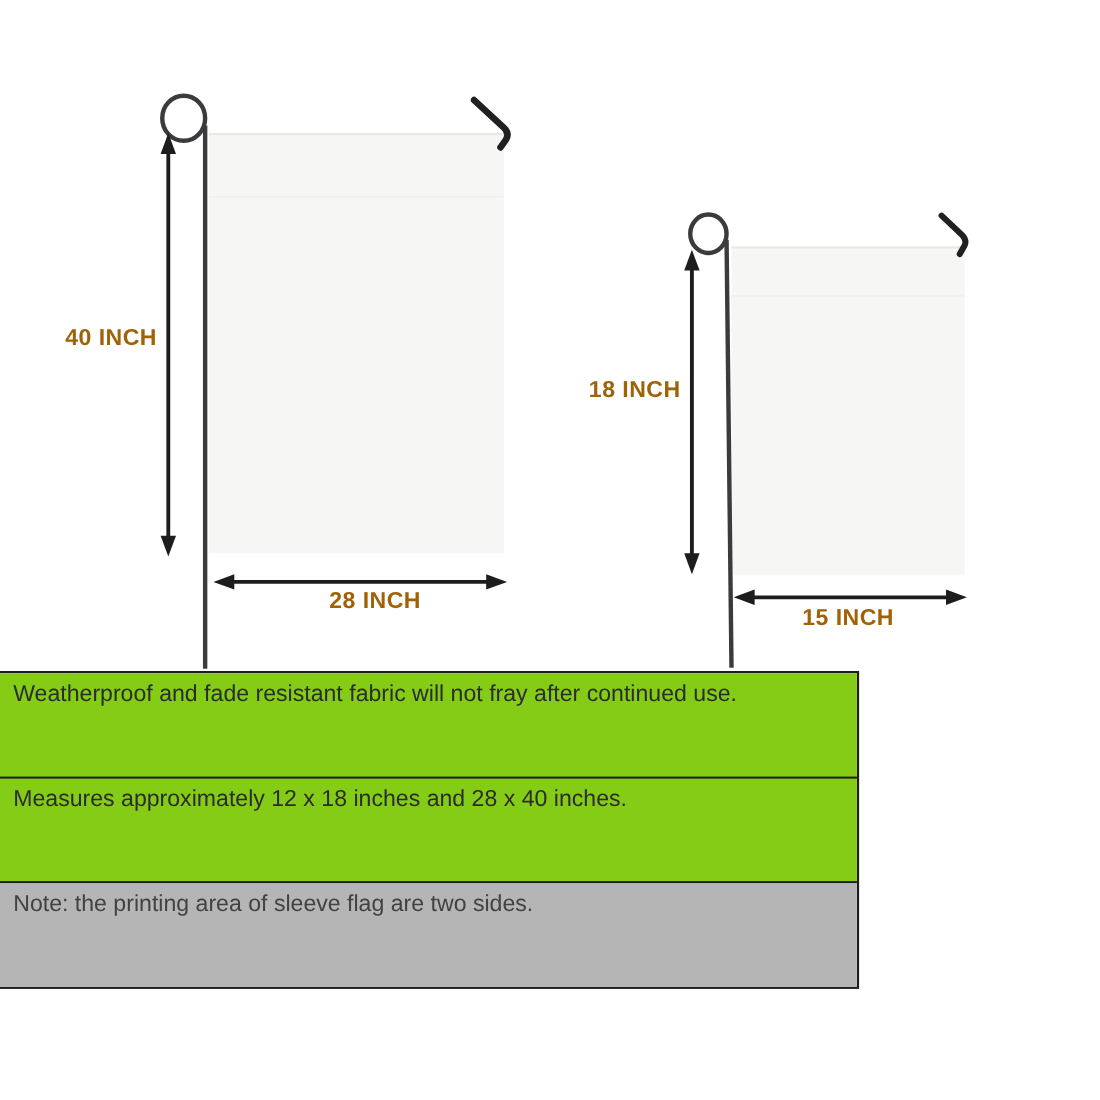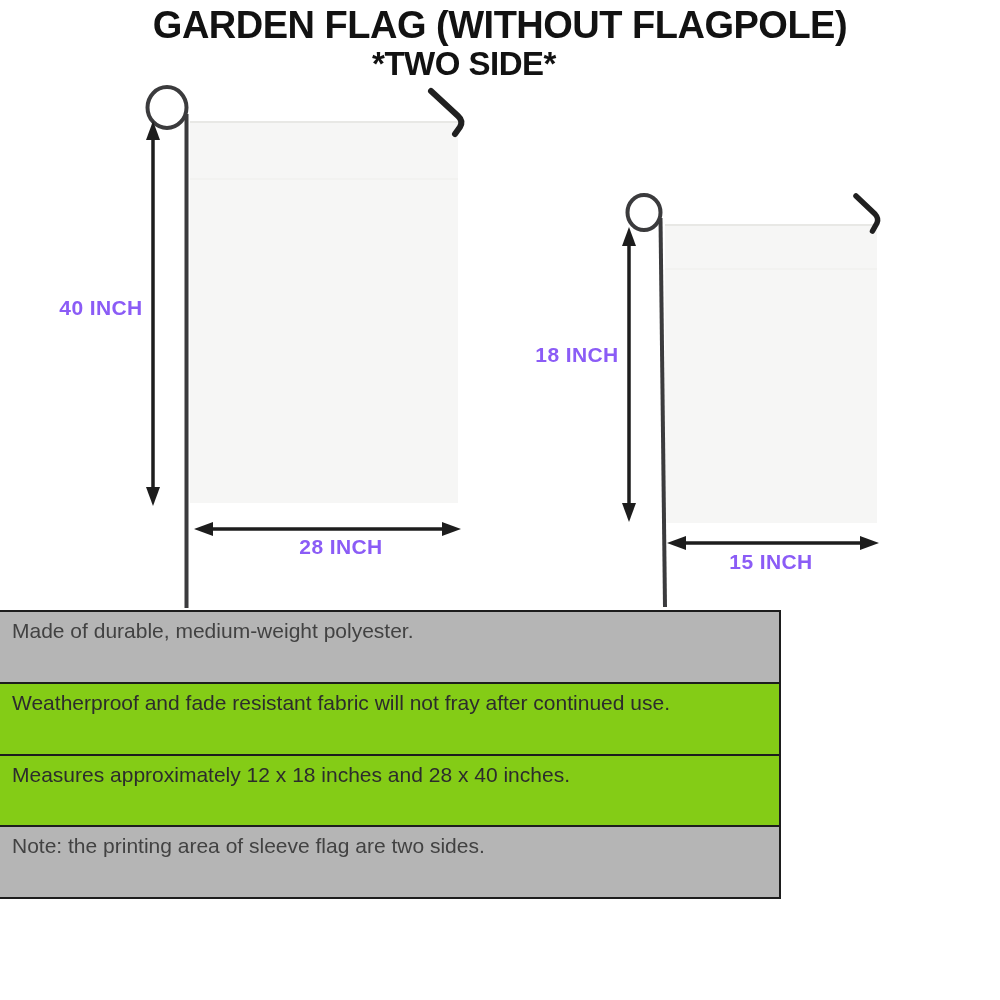--- a/index.html
+++ b/index.html
@@ -25,21 +25,21 @@
     transform: translateX(-36px);
   }
 
   
   svg.diagram { position: absolute; left: 0; top: 0; width: 1000px; height: 1000px; }
 
   
   .dim-label {
     position: absolute; transform: translate(-50%, -50%);
     font-size: 21px; font-weight: 700; letter-spacing: 0.4px;
-    color: #8b5cf6; white-space: nowrap;
+    color: #a16207; white-space: nowrap;
   }
   .dim-40 { left: 101px; top: 308px; }
   .dim-28 { left: 341px; top: 547px; }
   .dim-18 { left: 577px; top: 355px; }
   .dim-12 { left: 771px; top: 562px; }
 
   
   .feature-list {
     position: absolute; left: -3px; top: 610px;
     width: 784px; height: 289px;
@@ -56,24 +56,20 @@
     background: #84cc16;
   }
   .feature-row:not(:last-child) { border-bottom: 2px solid #1d1d1d; }
   .feature-row.shaded { background: #b5b5b5; color: #424242; }
 </style>
 </head>
 <body>
 
 <div class="stage">
 
-  <div class="title-block">
-    <div class="title-line1">GARDEN FLAG (WITHOUT FLAGPOLE)</div>
-    <div class="title-line2">*TWO SIDE*</div>
-  </div>
 
   <svg class="diagram" viewBox="0 0 1000 1000">
 
     <g>
       <rect x="190" y="121" width="268" height="382" fill="#f6f6f5"></rect>
       <line x1="190" y1="122" x2="458" y2="122" stroke="#e8e8e5" stroke-width="2"></line>
       <line x1="190" y1="179" x2="458" y2="179" stroke="#f0f0ee" stroke-width="1.5"></line>
 
       <line x1="186.5" y1="114" x2="186.5" y2="608" stroke="#3b3b3d" stroke-width="4"></line>
       <ellipse cx="167" cy="107.5" rx="19.5" ry="20.5" fill="none" stroke="#3b3b3d" stroke-width="4"></ellipse>
@@ -116,23 +112,20 @@
       </g>
     </g>
   </svg>
 
   <div class="dim-label dim-40">40 INCH</div>
   <div class="dim-label dim-28">28 INCH</div>
   <div class="dim-label dim-18">18 INCH</div>
   <div class="dim-label dim-12">15 INCH</div>
 
   <div class="feature-list">
-    <div class="feature-row shaded">
-      <span>Made of durable, medium-weight polyester.</span>
-    </div>
     <div class="feature-row">
       <span>Weatherproof and fade resistant fabric will not fray after continued use.</span>
     </div>
     <div class="feature-row">
       <span>Measures approximately 12 x 18 inches and 28 x 40 inches.</span>
     </div>
     <div class="feature-row shaded">
       <span>Note: the printing area of sleeve flag are two sides.</span>
     </div>
   </div>

